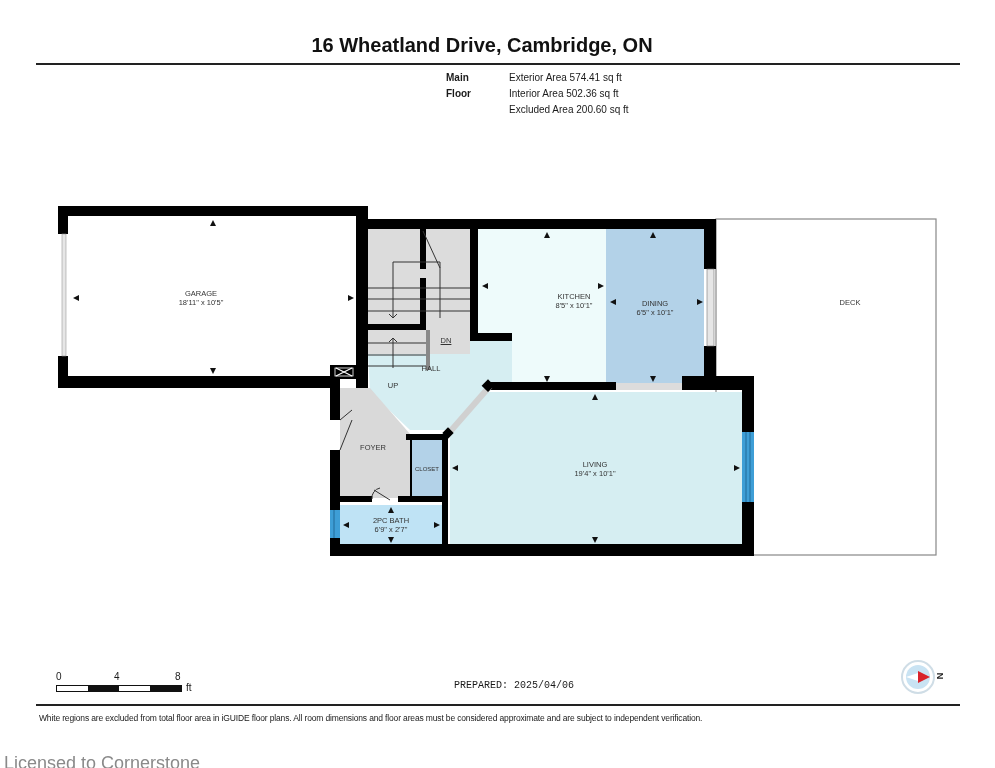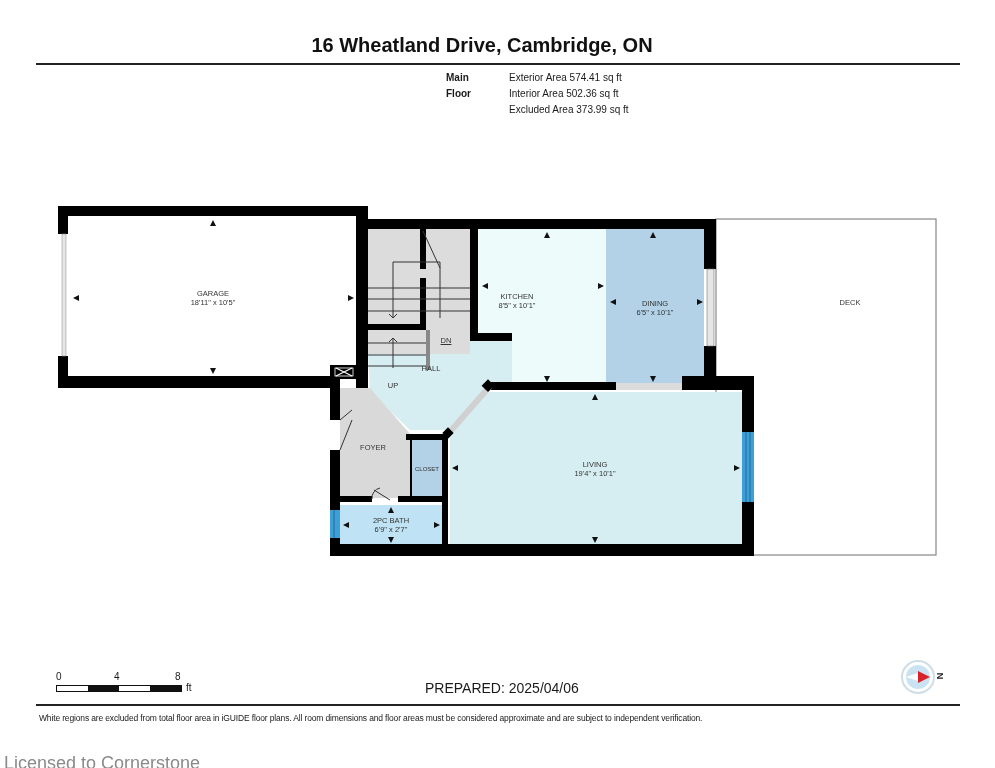--- a/index.html
+++ b/index.html
@@ -10,38 +10,38 @@
   .area-block .floor { position:absolute; left:0; top:0; font-weight:bold; }
   .area-block .vals { position:absolute; left:63px; top:0; white-space:nowrap; }
   .plan { position:absolute; left:0; top:0; width:995px; height:768px; }
   .lbl { position:absolute; font-size:7.5px; text-align:center; color:#333; line-height:9px; white-space:nowrap; transform:translateX(-50%); }
   .scale { position:absolute; left:56px; top:671px; }
   .scale .nums { position:relative; height:12px; font-size:10px; }
   .scale .nums span { position:absolute; top:0; }
   .scale .bar { position:absolute; top:14px; left:0; width:124px; height:5px; border:1px solid #111; display:flex; }
   .scale .bar div { flex:1; }
   .scale .unit { position:absolute; top:11px; left:130px; font-size:10px; }
-  .prepared { position:absolute; left:425px; top:680px; font-size:14px; }
+  .prepared { position:absolute; left:454px; top:680px; font-size:10px;font-family:Liberation Mono, monospace; }
   .compass { position:absolute; left:900px; top:659px; }
   .rule-bot { position:absolute; left:36px; top:704px; width:924px; height:2px; background:#222; }
   .disclaimer { position:absolute; left:39px; top:713px; font-size:8.5px; letter-spacing:-0.15px; }
   .license { position:absolute; left:4px; top:753px; font-size:18px; color:#8a8a8a; }
 </style>
 </head>
 <body>
 
 <div class="title">16 Wheatland Drive, Cambridge, ON</div>
 <div class="rule-top"></div>
 
 <div class="area-block">
   <div class="floor">Main Floor</div>
   <div class="vals">
     <div>Exterior Area 574.41 sq ft</div>
     <div>Interior Area 502.36 sq ft</div>
-    <div>Excluded Area 373.99 sq ft</div>
+    <div>Excluded Area 200.60 sq ft</div>
   </div>
 </div>
 
 <svg class="plan" width="995" height="768" viewBox="0 0 995 768">
 
   <rect x="716" y="219" width="220" height="336" fill="#ffffff" stroke="#888" stroke-width="1.2"></rect>
 
   <rect x="68" y="215" width="288" height="160" fill="#ffffff"></rect>
   <rect x="368" y="229" width="102" height="125" fill="#dcdcdc"></rect>
   <rect x="478" y="229" width="128" height="155" fill="#eefbfb"></rect>
@@ -141,25 +141,25 @@
     <path d="M592 537 L595 543 L598 537 Z"></path>
     <path d="M452 468 L458 465 L458 471 Z"></path>
     <path d="M740 468 L734 465 L734 471 Z"></path>
     <path d="M388 513 L391 507 L394 513 Z"></path>
     <path d="M388 537 L391 543 L394 537 Z"></path>
     <path d="M343 525 L349 522 L349 528 Z"></path>
     <path d="M440 525 L434 522 L434 528 Z"></path>
   </g>
 </svg>
 
-<div class="lbl" style="left:213px;top:289px;text-align:center;">
+<div class="lbl" style="left:201px;top:289px;text-align:center;">
   <div>GARAGE</div>
   <div>18'11" x 10'5"</div>
 </div>
-<div class="lbl" style="left:517px;top:292px;">
+<div class="lbl" style="left:574px;top:292px;">
   <div>KITCHEN</div>
   <div>8'5" x 10'1"</div>
 </div>
 <div class="lbl" style="left:655px;top:299px;">
   <div>DINING</div>
   <div>6'5" x 10'1"</div>
 </div>
 <div class="lbl" style="left:836px;top:298px;padding-left:28px;">DECK</div>
 <div class="lbl" style="left:446px;top:336px;text-decoration:underline;">DN</div>
 <div class="lbl" style="left:431px;top:364px;">HALL</div>

